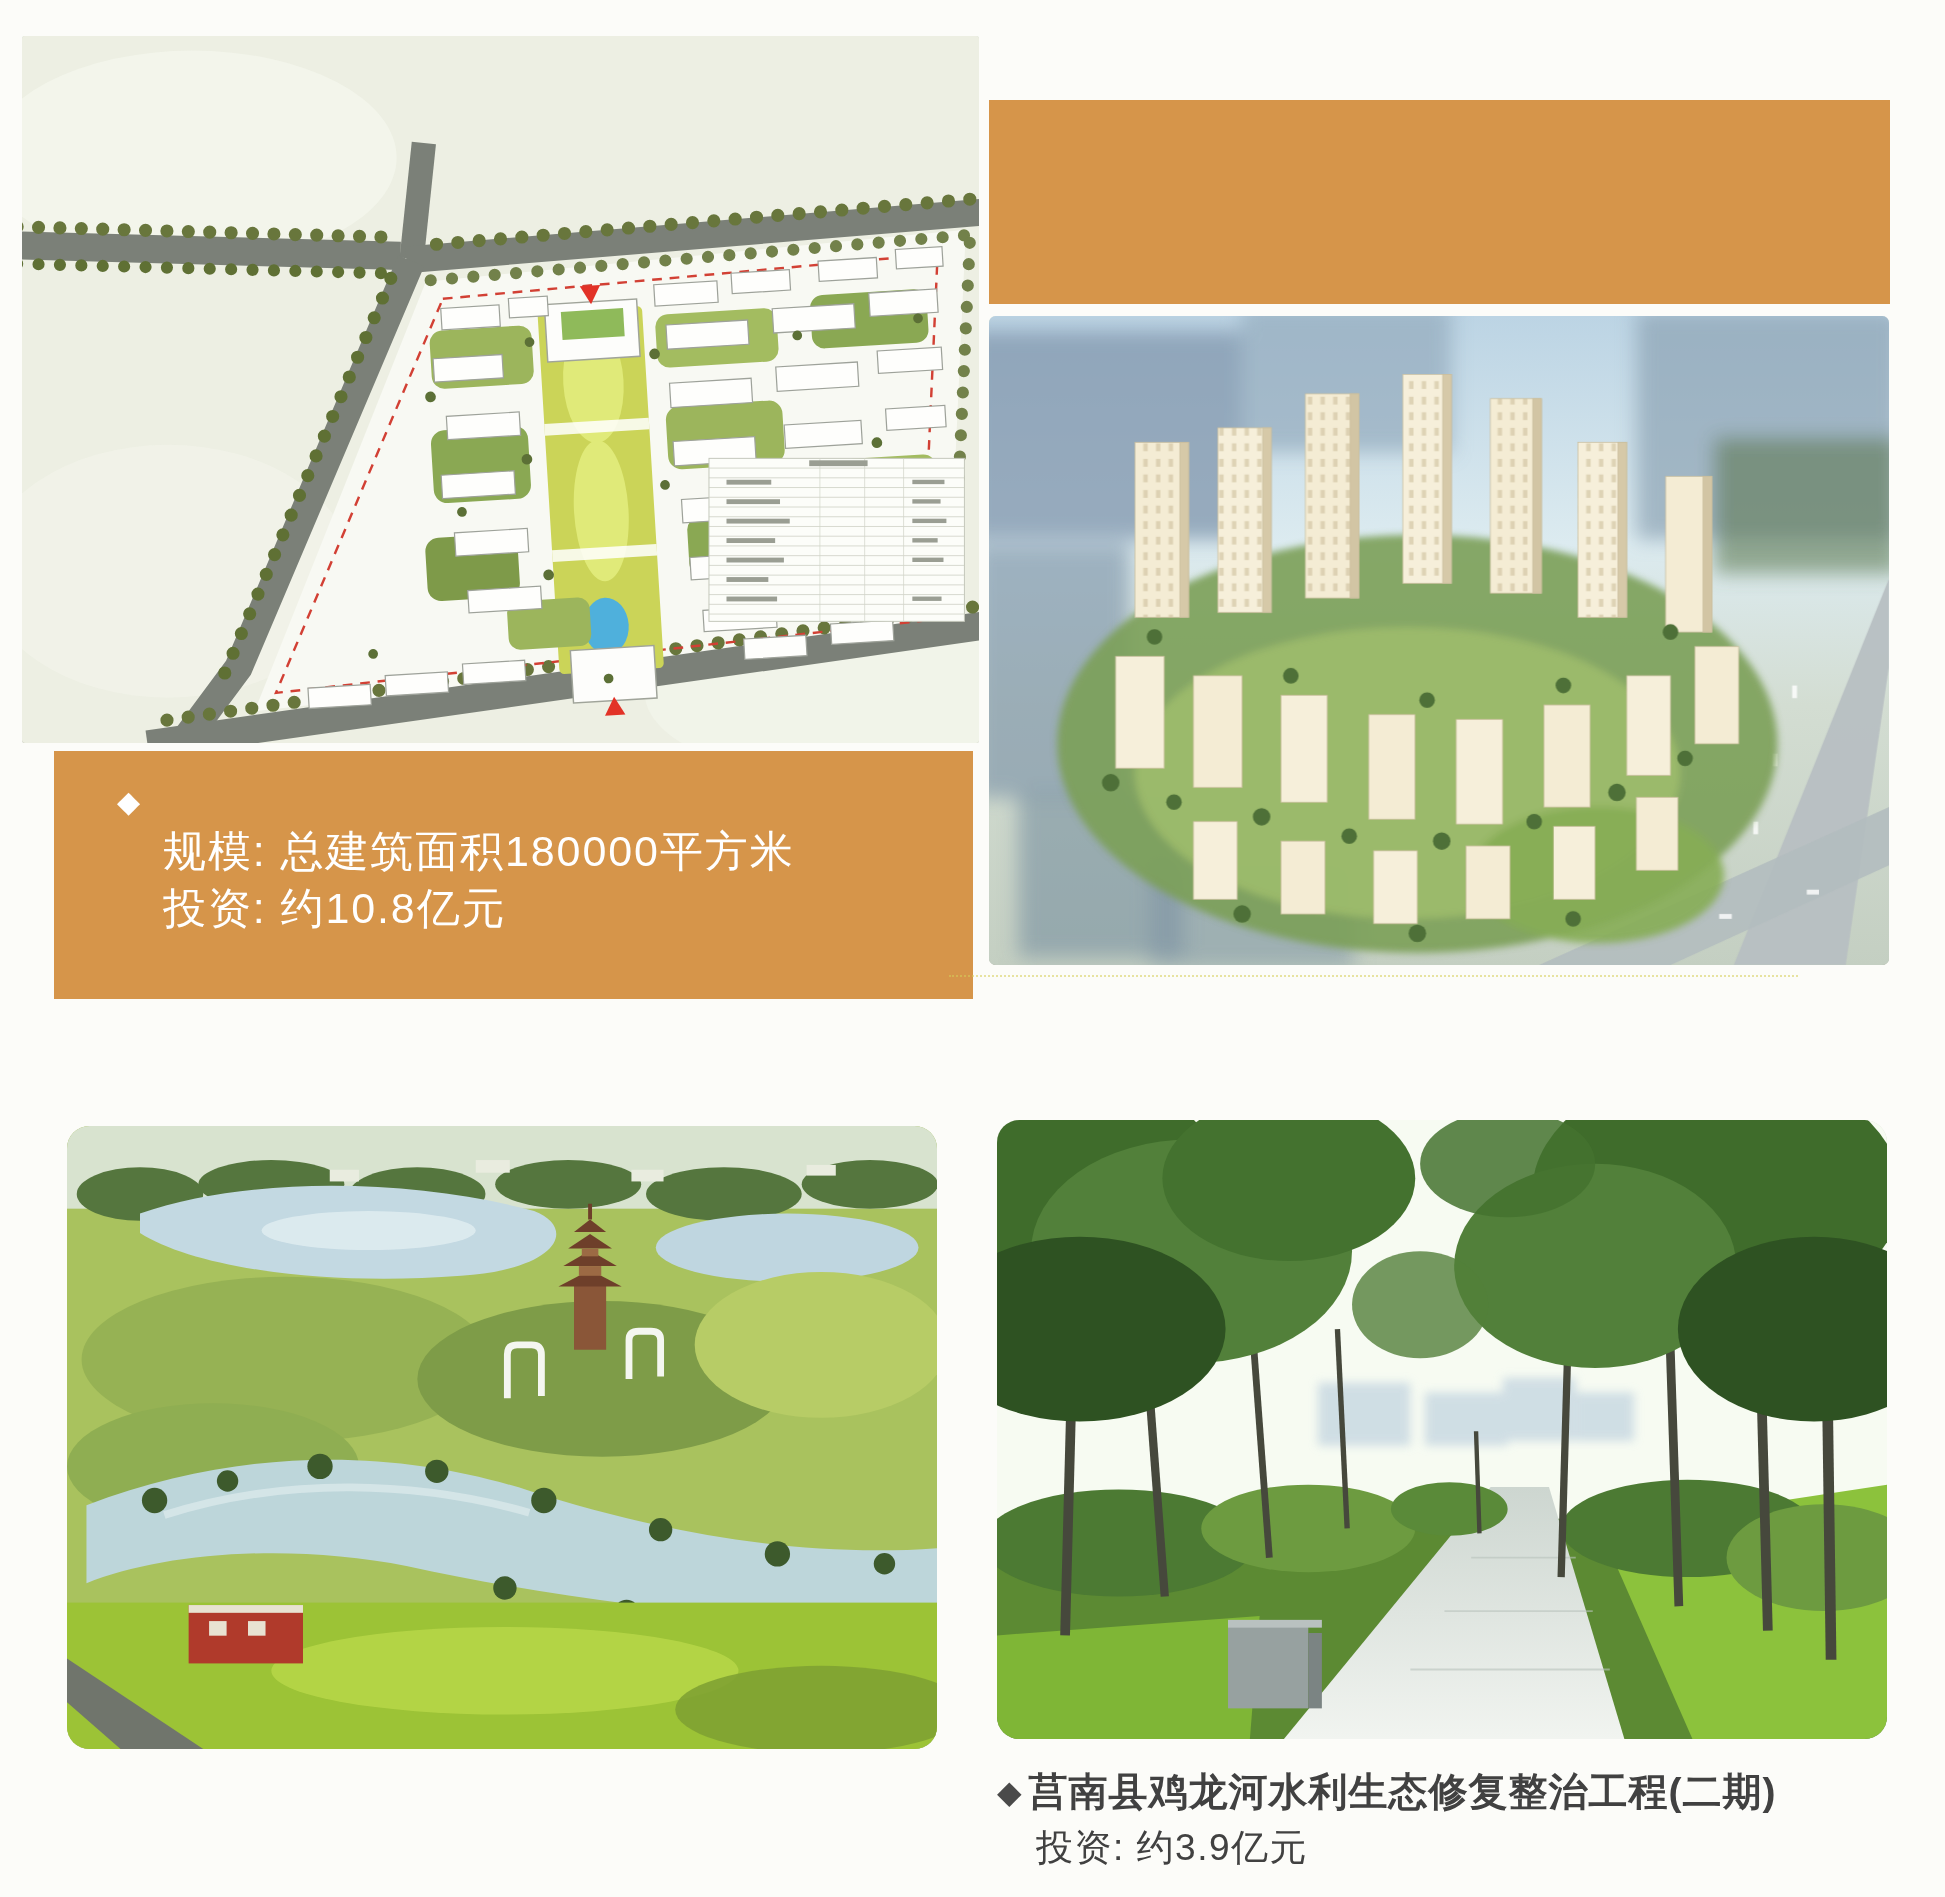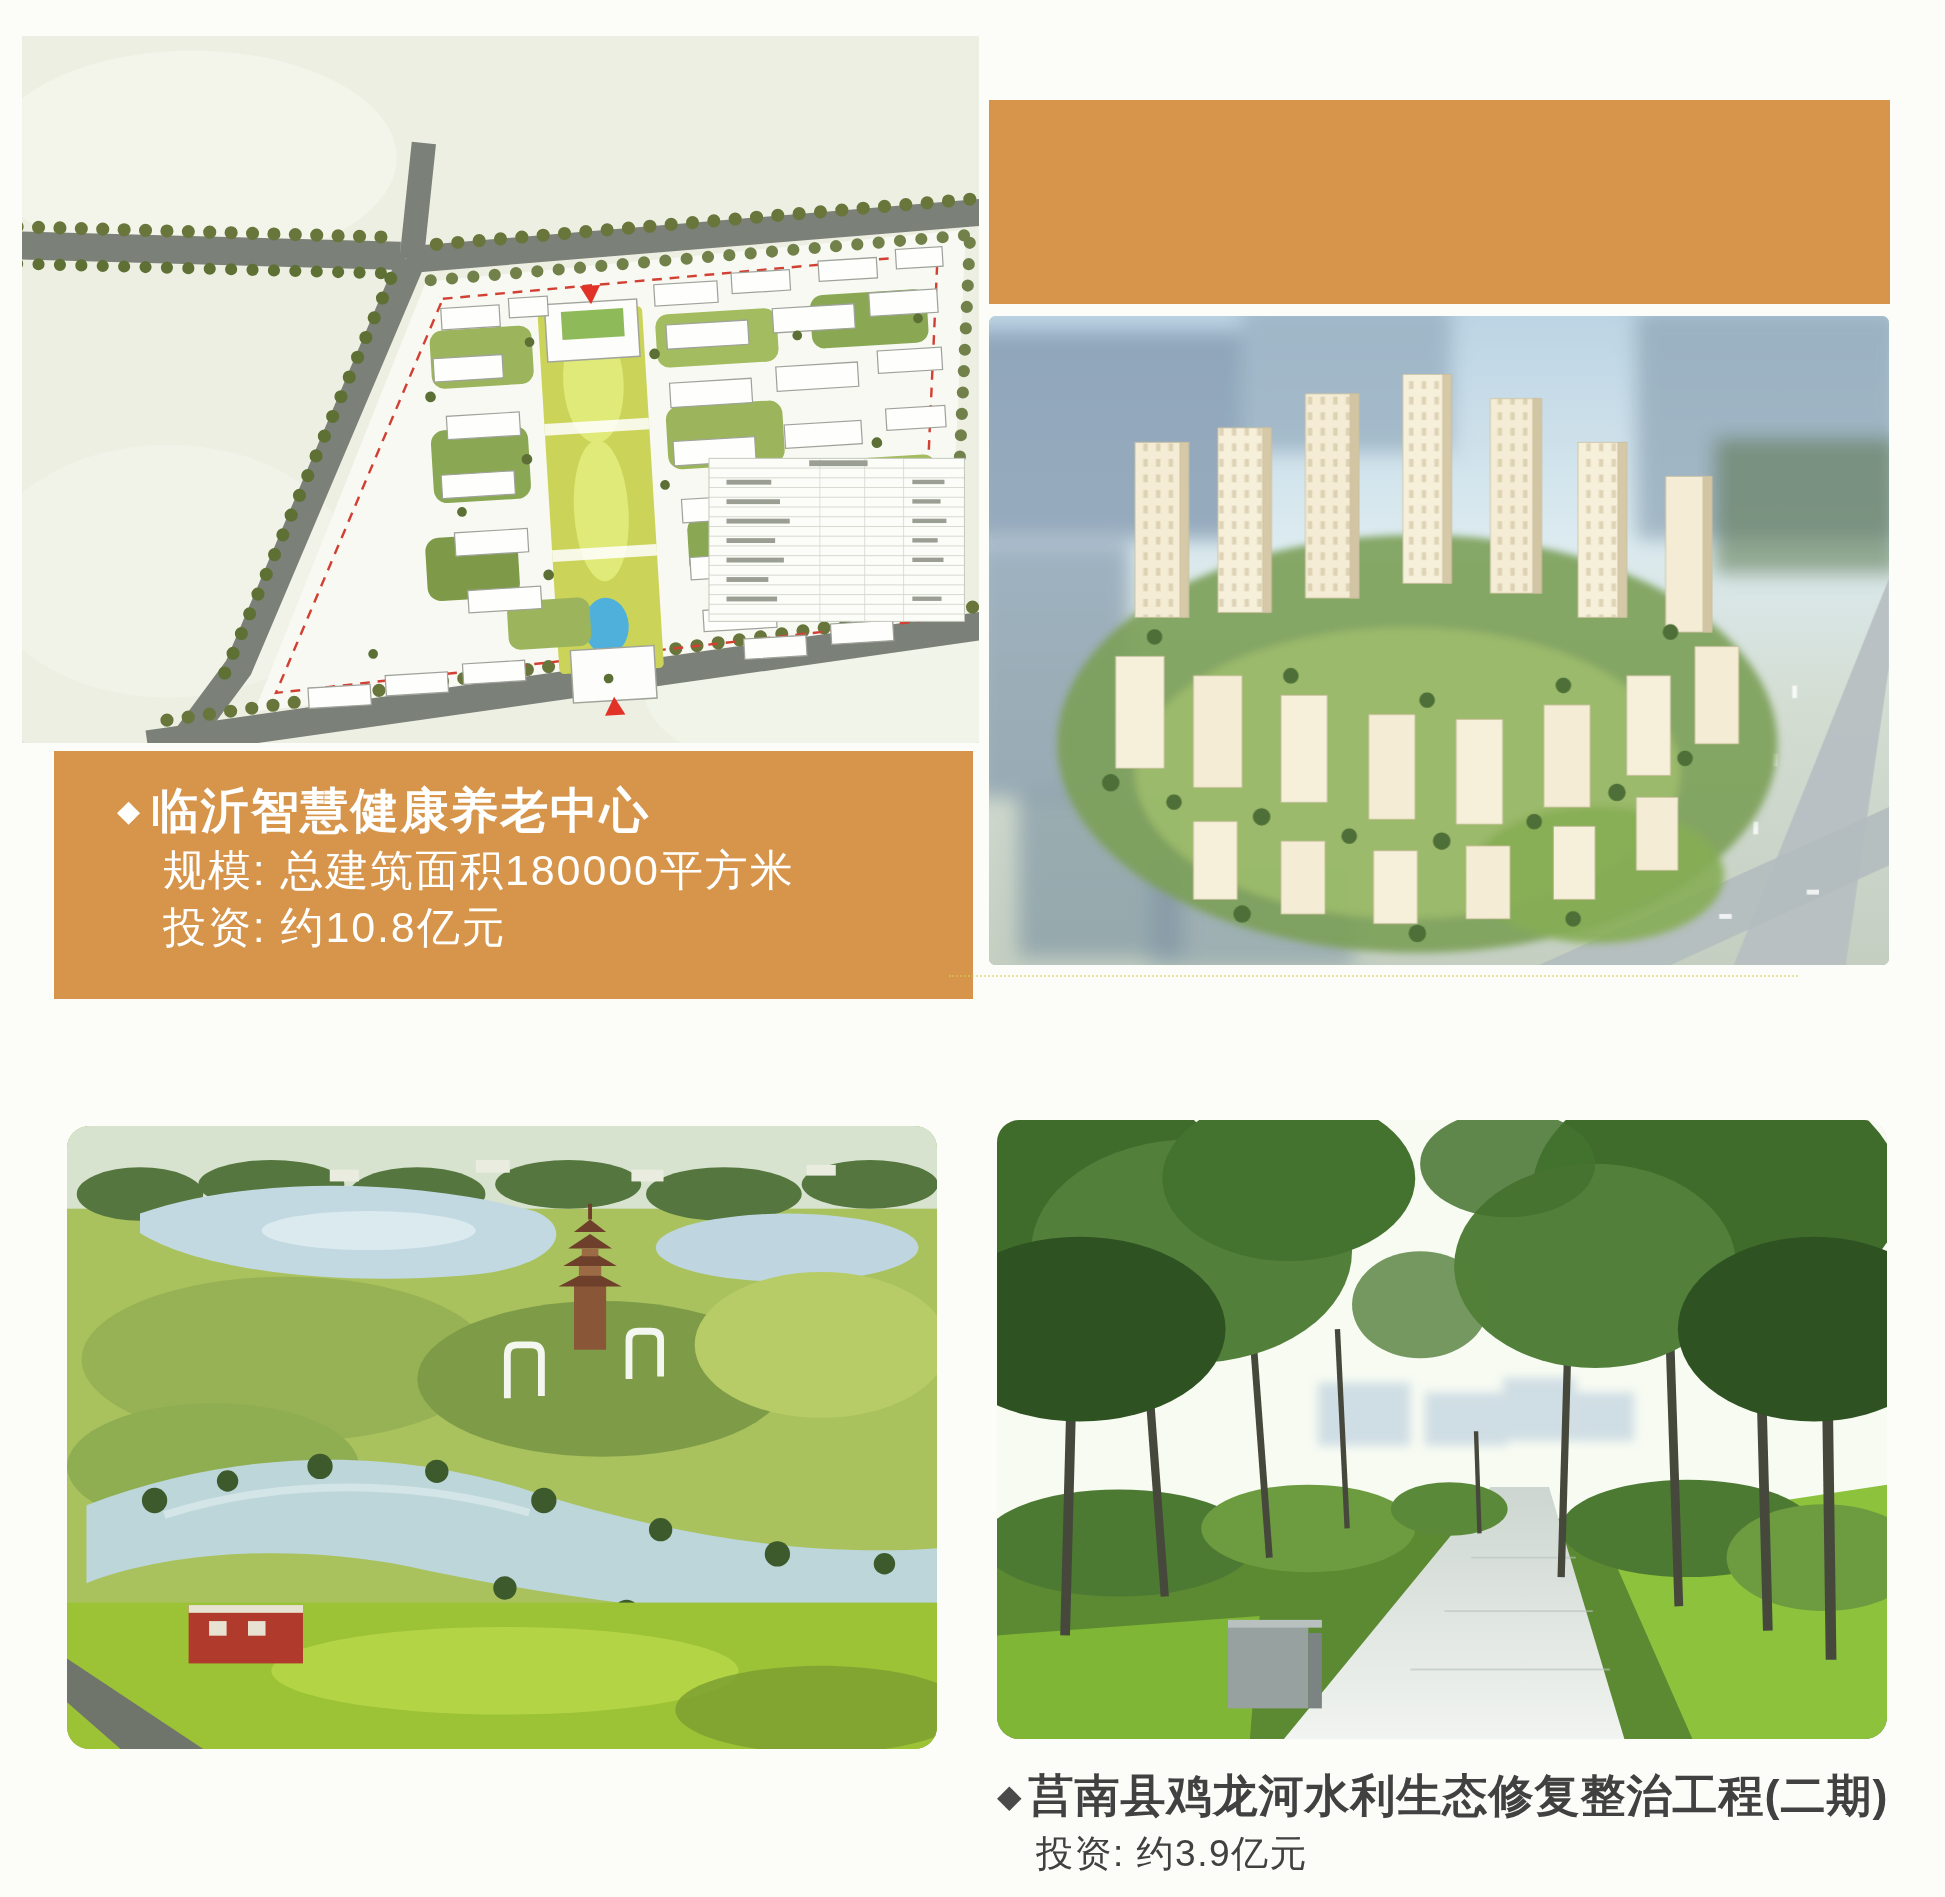--- a/index.html
+++ b/index.html
@@ -36,21 +36,21 @@
   #treepath{left:997px;top:1120px;width:890px;height:619px;border-radius:22.4px;}
 
   
   #artifact{left:949px;top:975px;width:849px;height:0;
     border-top:2.4px dotted rgba(214,205,90,.55);}
 
   
   #cap-bottom{left:997px;top:1772px;color:#414141;}
   #cap-bottom .title-row{display:flex;align-items:center;}
   #cap-bottom .diamond{font-size:32px;line-height:32px;color:#4a4a4a;margin-right:6.8px;}
-  #cap-bottom .title{font-size:45px;font-weight:700;line-height:1.05;letter-spacing:1px;}
+  #cap-bottom .title{font-size:39px;font-weight:700;line-height:1.05;letter-spacing:1px;}
   #cap-bottom .cap-line{margin-left:39px;margin-top:9.7px;font-size:37px;letter-spacing:1.5px;}
 </style>
 </head>
 <body>
 
 <div id="siteplan" class="abs photo">
   <svg viewBox="0 0 1967 1453" preserveAspectRatio="none">
     <rect width="1967" height="1453" fill="#edefe3"></rect>
     <ellipse cx="350" cy="250" rx="420" ry="220" fill="#f4f6ec" opacity=".8"></ellipse>
     <ellipse cx="300" cy="1100" rx="380" ry="260" fill="#f2f4e9" opacity=".7"></ellipse>
@@ -200,21 +200,20 @@
         <rect x="1830" y="1072" width="64" height="9"></rect>
           <rect x="1830" y="1152" width="60" height="9"></rect>
       </g>
     </g>
   </svg>
 </div>
 
 <div id="cap-left" class="abs">
   <div class="title-row">
     <span class="diamond">◆</span>
-    <span class="title">临沂智慧健康养老中心</span>
   </div>
   <div class="cap-line l1">规模: 总建筑面积180000平方米</div>
   <div class="cap-line l2">投资: 约10.8亿元</div>
 </div>
 
 <div id="banner" class="abs"></div>
 
 <div id="aerial" class="abs photo">
   <svg viewBox="0 0 1849 1335" preserveAspectRatio="none">
     <defs>

